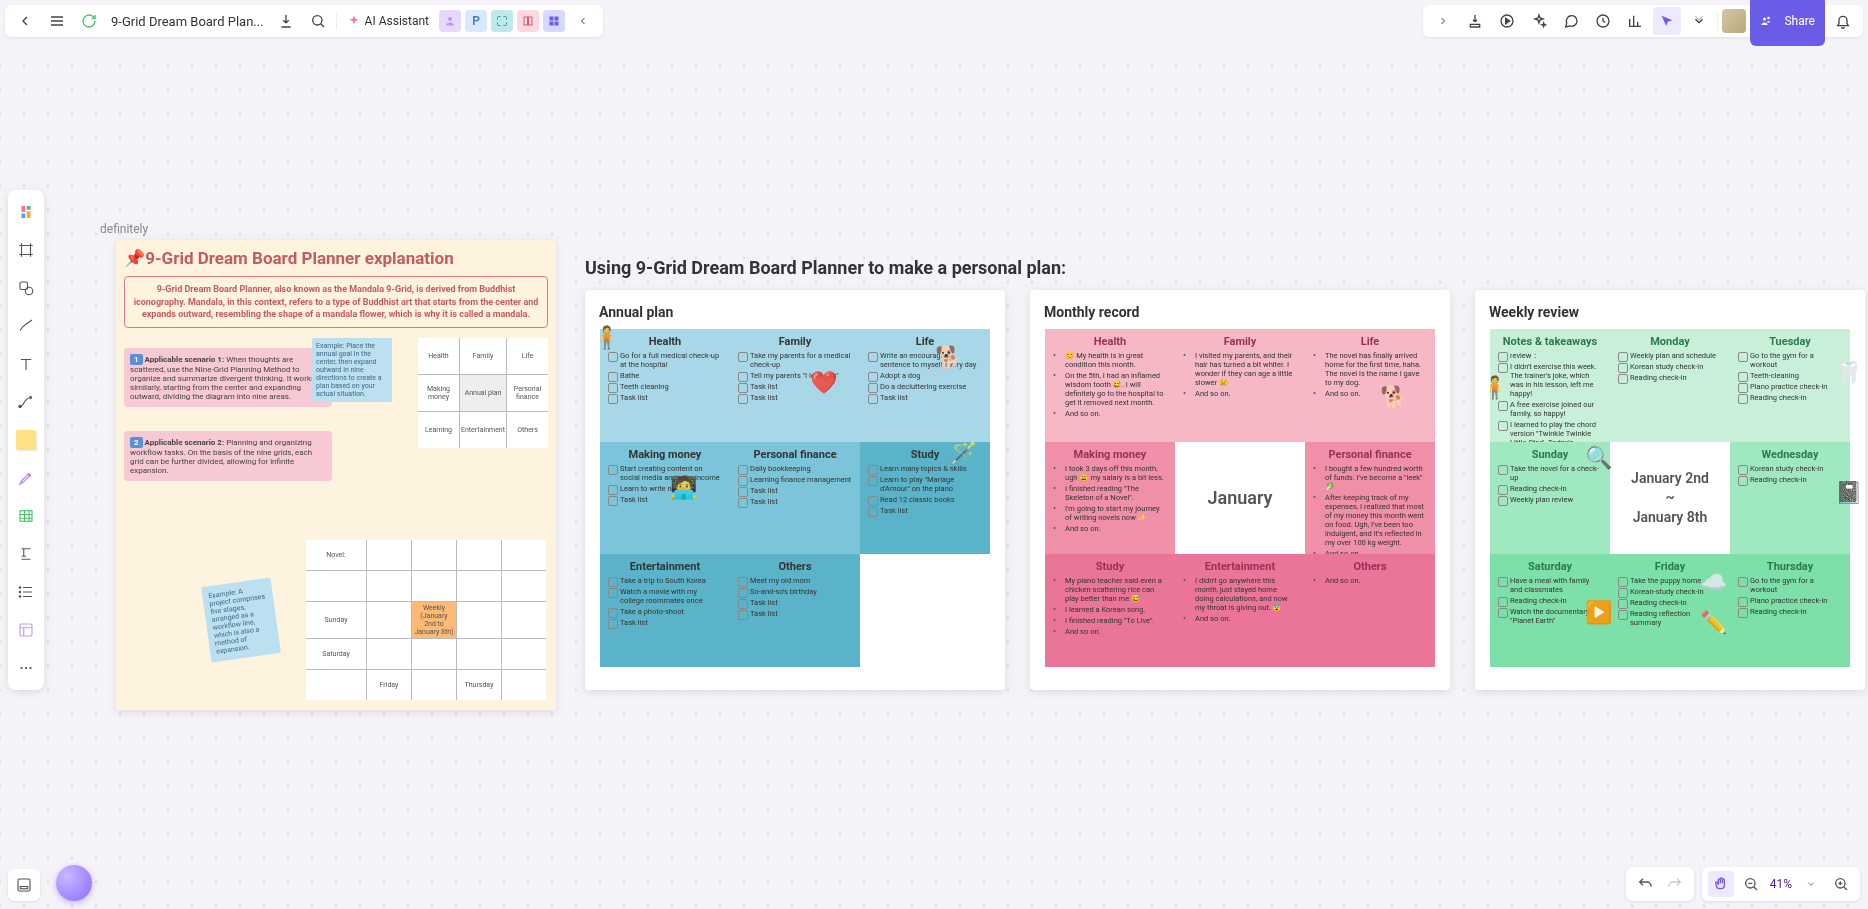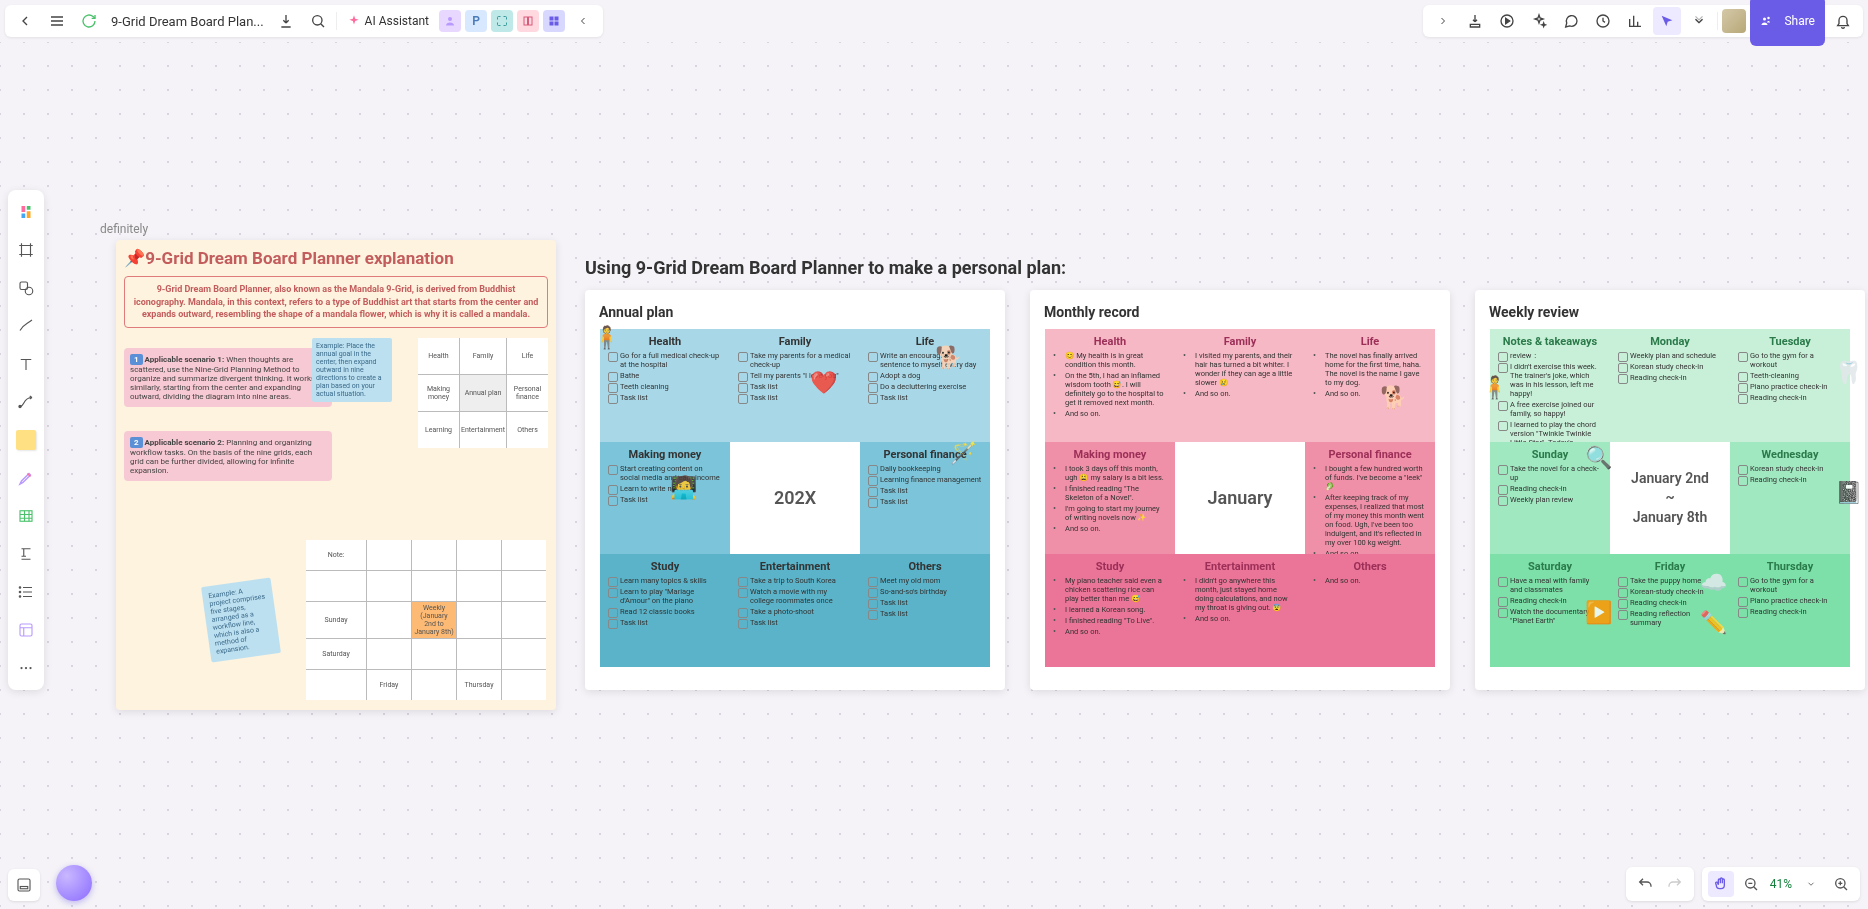--- a/index.html
+++ b/index.html
@@ -20,21 +20,21 @@
 
 .sidebar { position:absolute; left:8px; top:190px; width:36px; background:#fff; border-radius:8px; box-shadow:0 2px 8px rgba(0,0,0,.1); display:flex; flex-direction:column; align-items:center; padding:8px 0; gap:10px;}
 .sb-btn { width:28px; height:28px; display:flex; align-items:center; justify-content:center; color:#555; border-radius:4px; cursor:pointer;}
 .sb-btn svg { width:18px; height:18px; }
 .sb-sticky { width:20px; height:20px; background:#ffe082; border-radius:2px; box-shadow:1px 1px 2px rgba(0,0,0,.1);}
 
 .bottombar { position:absolute; bottom:8px; right:8px; display:flex; align-items:center; gap:8px;}
 .bb-group { background:#fff; border-radius:6px; box-shadow:0 1px 3px rgba(0,0,0,.1); display:flex; align-items:center; padding:4px 6px; gap:4px;}
 .bb-btn { width:26px; height:26px; display:flex; align-items:center; justify-content:center; color:#555; border-radius:4px; cursor:pointer;}
 .bb-hand { background:#ede9fe; color:#6b5ce7;}
-.zoom-txt { font-size:12px; color:#15803d; padding:0 2px;}
+.zoom-txt { font-size:12px; color:#4c1d95; padding:0 2px;}
 .bl-btn { position:absolute; bottom:8px; left:8px; width:32px; height:32px; background:#fff; border-radius:6px; box-shadow:0 1px 3px rgba(0,0,0,.1); display:flex; align-items:center; justify-content:center; cursor:pointer;}
 .ai-orb { position:absolute; bottom:8px; left:56px; width:36px; height:36px; border-radius:50%; background:radial-gradient(circle at 30% 30%, #c9b8ff, #8b6bff); box-shadow:0 2px 6px rgba(107,92,231,.4); cursor:pointer;}
 
 .board-label { position:absolute; font-size:12px; color:#888;}
 .panel { position:absolute; background:#fff; border-radius:4px; box-shadow:0 2px 8px rgba(0,0,0,.1);}
 
 .expl { left:116px; top:240px; width:440px; height:470px; background:#fdf3df; padding:8px;}
 .expl h3 { font-size:17px; color:#c35d5d; font-weight:700; margin-bottom:8px;}
 .expl .desc { border:1.5px solid #e07b7b; border-radius:4px; padding:6px; font-size:9px; color:#c35d5d; text-align:center; line-height:1.4;font-weight:bold;}
 .scenario { background:#f7c9d4; border-radius:4px; padding:6px; margin-top:10px; font-size:8px; color:#444;}
@@ -323,21 +323,21 @@
           <div style="background: rgb(238, 238, 238);">Annual plan</div>
           <div>Personal finance</div>
           <div>Learning</div>
           <div>Entertainment</div>
           <div>Others</div>
         </div>
     </div>
   </div>
   <div style="position:absolute;left:190px;top:300px;right:10px;bottom:10px">
     <div class="mini-grid" style="width:100%;height:100%;grid-template-columns:60px 1fr 1fr 1fr 1fr;grid-template-rows:repeat(5,1fr)" id="cal-grid">
-        <div>Note:</div>
+        <div>Novel:</div>
         <div></div>
         <div></div>
         <div></div>
         <div></div>
         <div></div>
         <div></div>
         <div></div>
         <div></div>
         <div></div>
         <div>Sunday</div>
@@ -392,21 +392,20 @@
         </ul>
       </div>
       <div class="cell r2">
         <div class="cell-h">Making money</div>
         <ul>
           <li>Start creating content on social media and earn income</li>
           <li>Learn to write novels</li>
           <li>Task list</li>
         </ul>
       </div>
-      <div class="cell center-cell">202X</div>
       <div class="cell r2">
         <div class="cell-h">Personal finance</div>
         <ul>
           <li>Daily bookkeeping</li>
           <li>Learning finance management</li>
           <li>Task list</li>
           <li>Task list</li>
         </ul>
       </div>
       <div class="cell r3">

